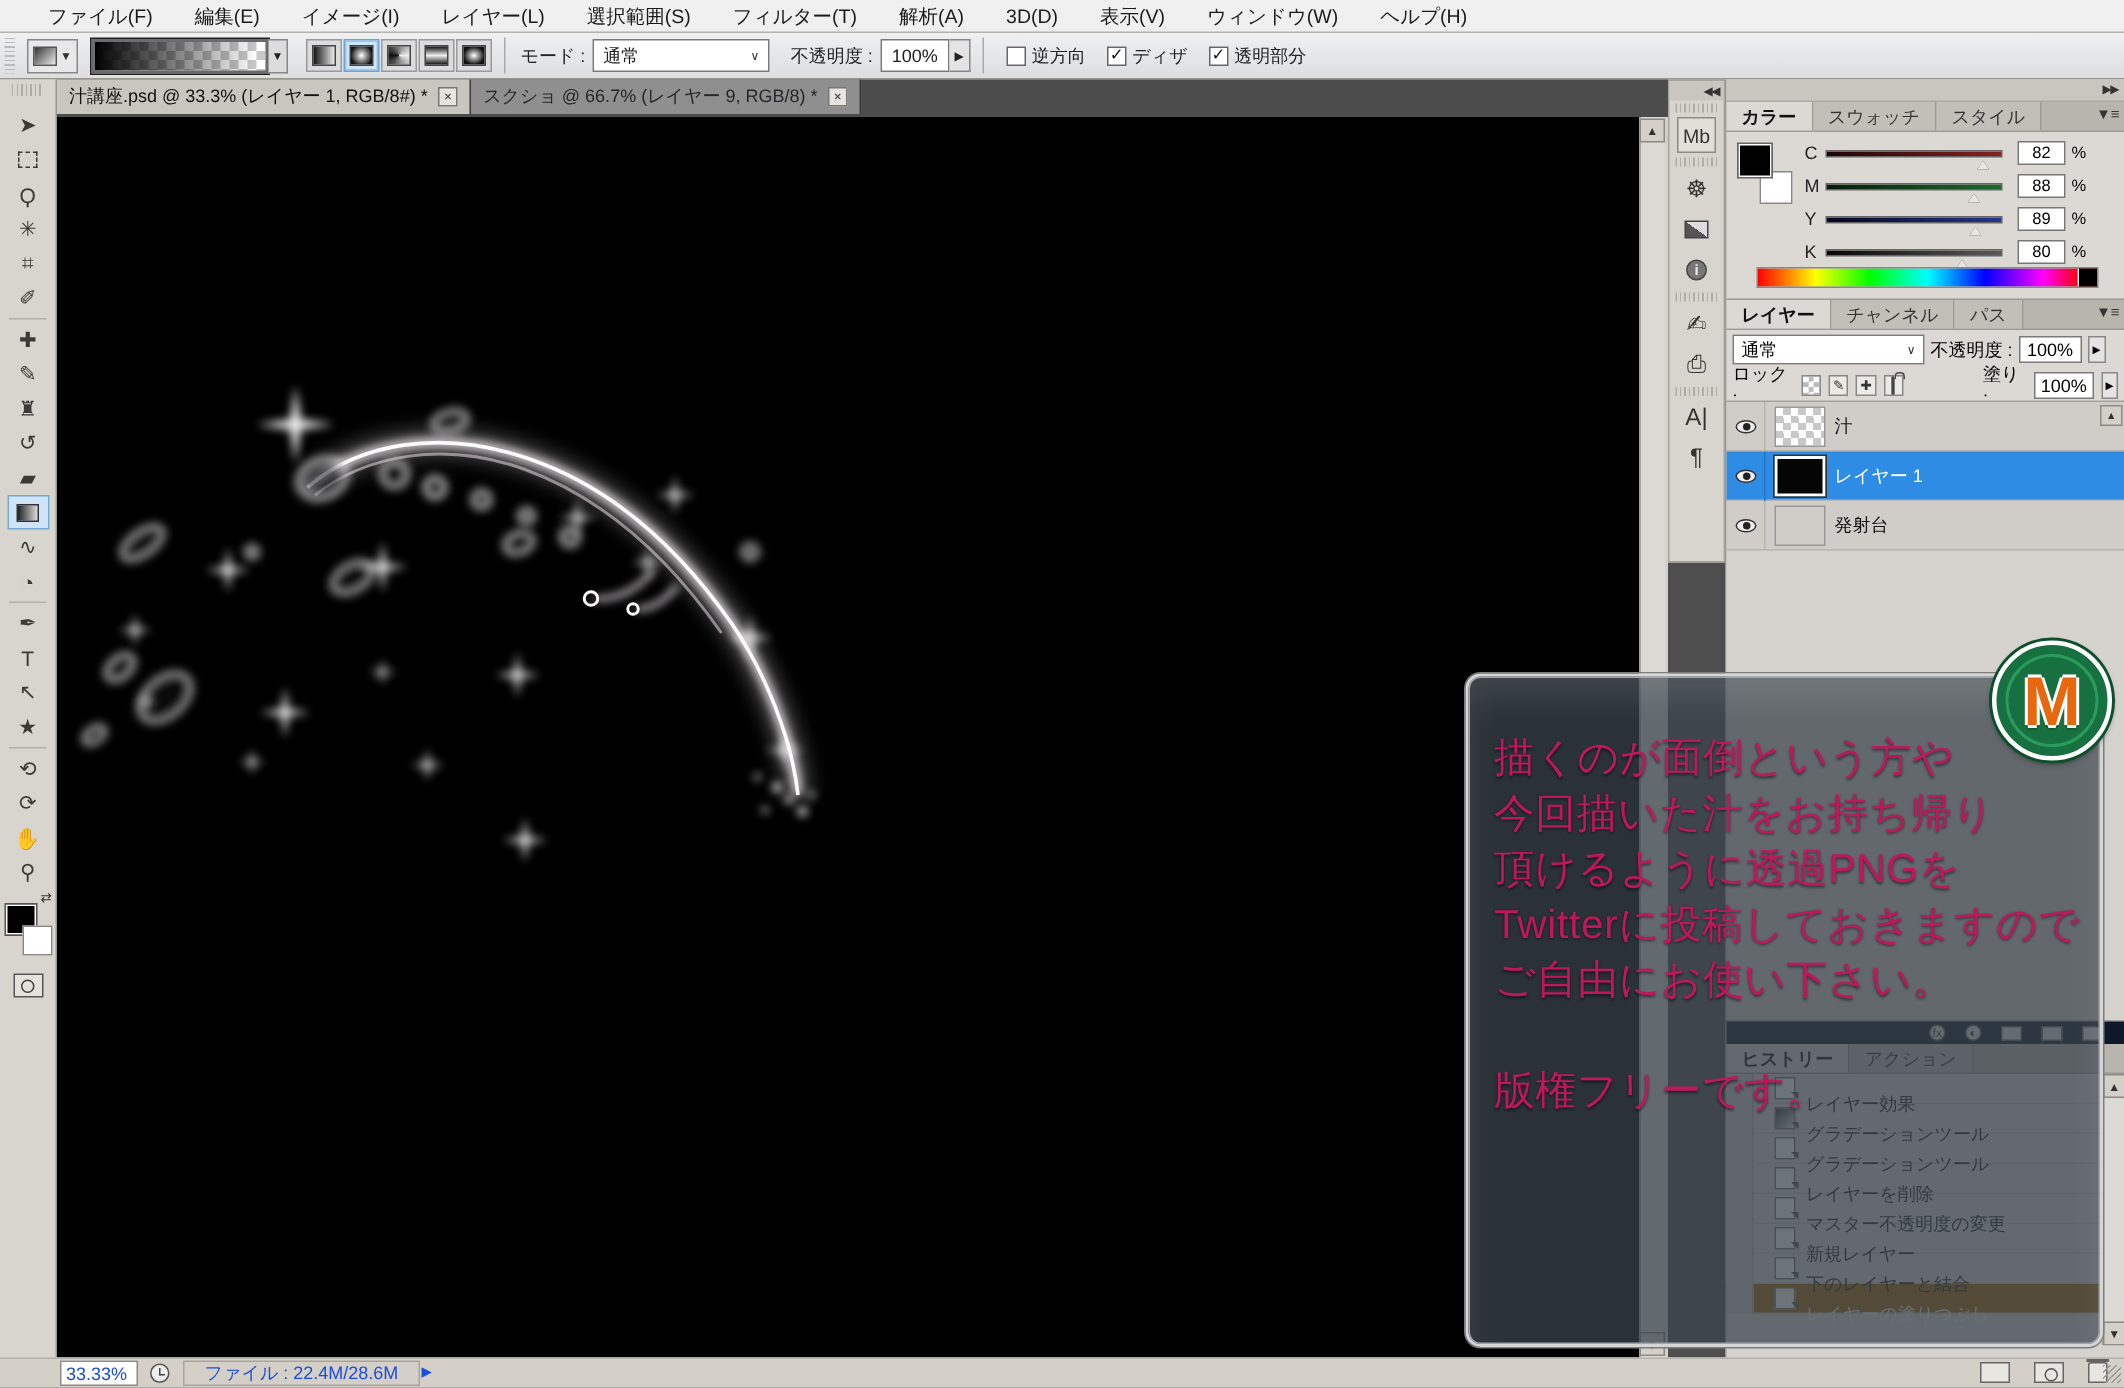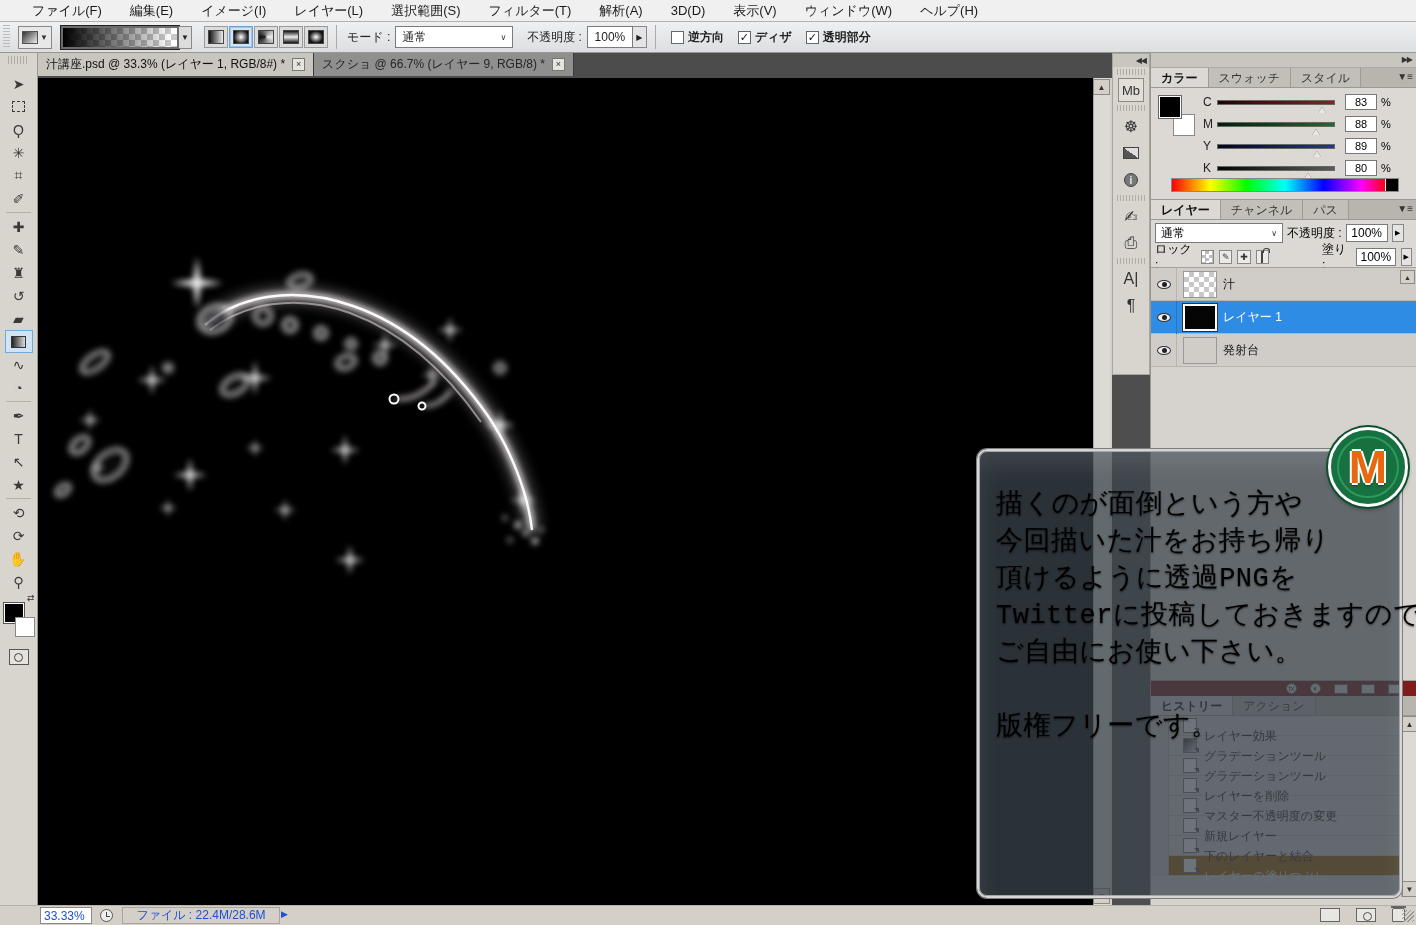--- a/index.html
+++ b/index.html
@@ -37,21 +37,21 @@
   .g-angle    { background:conic-gradient(from 270deg,#111,#eee,#111); }
   .g-reflect  { background:linear-gradient(#111,#eee 50%,#111); }
   .g-diamond  { background:radial-gradient(closest-side,#fff,#111); }
   .opt-label { margin:0 5px 0 2px; }
   .select-box { width:118px; height:22px; border:1px solid #7a7a7a; background:#fff; display:flex;
                 align-items:center; justify-content:space-between; padding:0 6px; }
   .val-box { width:46px; height:22px; border:1px solid #7a7a7a; background:#fff; display:flex;
              align-items:center; justify-content:center; }
   .spin-btn { width:14px; height:22px; border:1px solid #888; border-left:none; background:#e4e4e4;
               display:flex; align-items:center; justify-content:center; font-size:8px; }
-  .opt-check { display:flex; align-items:center; gap:4px; margin:0 7px;font-weight:bold; }
+  .opt-check { display:flex; align-items:center; gap:4px; margin:0 7px; }
   .cbox { width:13px; height:13px; border:1px solid #666; background:#fff; font-size:11px; line-height:11px;
           text-align:center; color:#111; }
 
   
   .toolbar { position:absolute; left:0; top:53px; width:38px; height:852px; background:#d8d5cf;
              border-right:1px solid #9a978f; }
   .tb-grip { height:8px; margin:3px 8px 8px 8px; background:repeating-linear-gradient(90deg,#b0ada6 0 1px, transparent 1px 3px); }
   .tool { width:28px; height:23px; margin:0 auto; display:flex; align-items:center; justify-content:center;
           font-size:14px; color:#3c3a36; position:relative; }
   .tool.sel { background:#cfe4f7; border:1px solid #74a9d8; }
@@ -155,42 +155,42 @@
   .lrow.sel .eyecell { border-right:1px solid #2577c4; }
   .eye { width:14px; height:9px; border:1px solid #333; border-radius:50%; background:#eee; position:relative; }
   .eye:before { content:""; position:absolute; left:4px; top:1px; width:5px; height:5px; background:#222; border-radius:50%; }
   .lthumb { width:34px; height:27px; border:1px solid #999; }
   .lthumb.checker { background:conic-gradient(#c8c8c8 25%,#fff 0 50%,#c8c8c8 0 75%,#fff 0) 0 0/10px 10px; }
   .lthumb.black { background:#050505; border:2px solid #fff; outline:1px solid #333; }
   .lthumb.image { background:linear-gradient(130deg,#e9cada 0%,#fdfdfd 25%,#d79ab8 45%,#f4e3ec 65%,#b989a 85%,#e5c2d2 100%); }
   .llist-scroll { position:absolute; right:1px; top:2px; width:15px; height:14px; background:#d4d0c8; border:1px solid #8e8b84;
                   font-size:7px; display:flex; align-items:center; justify-content:center; color:#333; }
   .lempty { height:313px; background:#d6d3ce; }
-  .lbottom { height:16px; background:#7f1d1d; border-top:1px solid #a5a29b; display:flex; justify-content:flex-end;
+  .lbottom { height:16px; background:#0f172a; border-top:1px solid #a5a29b; display:flex; justify-content:flex-end;
              align-items:center; gap:13px; padding-right:14px; }
   .lbi { width:14px; height:10px; border:1px solid #666; background:#e5e3de; font-size:8px; line-height:9px; text-align:center; color:#333; }
   .lbi.round { border-radius:50%; width:11px; height:11px; }
 
   
   .hlist { position:relative; height:181px; background:#dcd9d4; overflow:hidden; }
   .hrow { display:flex; align-items:center; height:20px; border-bottom:1px solid #c5c2bc; font-size:12px; color:#222; }
   .hrow.sel { background:#a16207; color:#e8f0fa; }
   .hcheck { width:18px; height:20px; border-right:1px solid #b5b2ab; background:#d0cdc8; }
   .hicon { width:14px; height:15px; background:#fdfdfd; border:1px solid #777; margin:0 7px 0 14px; position:relative; }
   .hicon:after { content:""; position:absolute; right:-3px; bottom:-1px; width:0; height:0;
                  border-left:5px solid transparent; border-top:5px solid #555; }
   .hicon.grad { background:linear-gradient(135deg,#333,#ddd); }
   .hlabel { white-space:nowrap;margin-top:21px; }
   .hscrollbar { position:absolute; right:0; top:0; width:15px; height:181px; background:#dcdad4; border-left:1px solid #a8a59e; }
 
   
   .overlay { position:absolute; left:977px; top:449px; width:425px; height:449px; z-index:50;
              background:rgba(56,66,74,0.74); border:2px solid #d6d6d6; border-radius:10px;
              box-shadow:0 0 0 1px #7d7d7d, inset 0 0 0 1px #9fa6aa, inset 0 14px 22px rgba(255,255,255,0.10);
-             color:#000000; padding:36px 0 0 17px;font-family:Liberation Mono, monospace; }
+             color:#be185d; padding:36px 0 0 17px; }
   .oline { font-size:27px; line-height:37px; min-height:37px; text-shadow:0 1px 2px rgba(0,0,0,0.55);
            letter-spacing:0.5px; white-space:nowrap; }
   .mlogo { position:absolute; left:1328px; top:427px; width:80px; height:80px; z-index:51; border-radius:50%;
            background:#17703f; border:3px solid #fff; box-shadow:0 0 0 2px #0c4f2b, 0 2px 4px rgba(0,0,0,0.5);
            display:flex; align-items:center; justify-content:center; }
   .mlogo .ring { width:62px; height:62px; border-radius:50%; border:2px solid #2b9a5d;
                  display:flex; align-items:center; justify-content:center; }
   .mlogo .m { font-size:46px; font-weight:bold; color:#e8680f; line-height:1;
               text-shadow:-2px 0 0 #fff, 2px 0 0 #fff, 0 -2px 0 #fff, 0 2px 0 #fff, 0 3px 2px rgba(0,0,0,0.4); }
 </style>
@@ -428,21 +428,21 @@
       <div class="pmenu">▼≡</div>
     </div>
     <div class="colorbody">
       <div class="cfg"></div>
       <div class="cbg"></div>
       <div class="crow" style="top:6px;">
         <span class="lab">C</span>
         <span class="ctrack" style="background:linear-gradient(to right,#1d0505,#8a2020);">
           <span class="cthumb" style="left:86%;"></span>
           </span>
-        <span class="cval">83</span>
+        <span class="cval">82</span>
         <span class="cunit">%</span>
       </div>
       <div class="crow" style="top:28px;">
         <span class="lab">M</span>
         <span class="ctrack" style="background:linear-gradient(to right,#051d08,#1e6b2e);">
           <span class="cthumb" style="left:81%;"></span>
           </span>
         <span class="cval">88</span>
         <span class="cunit">%</span>
       </div>

